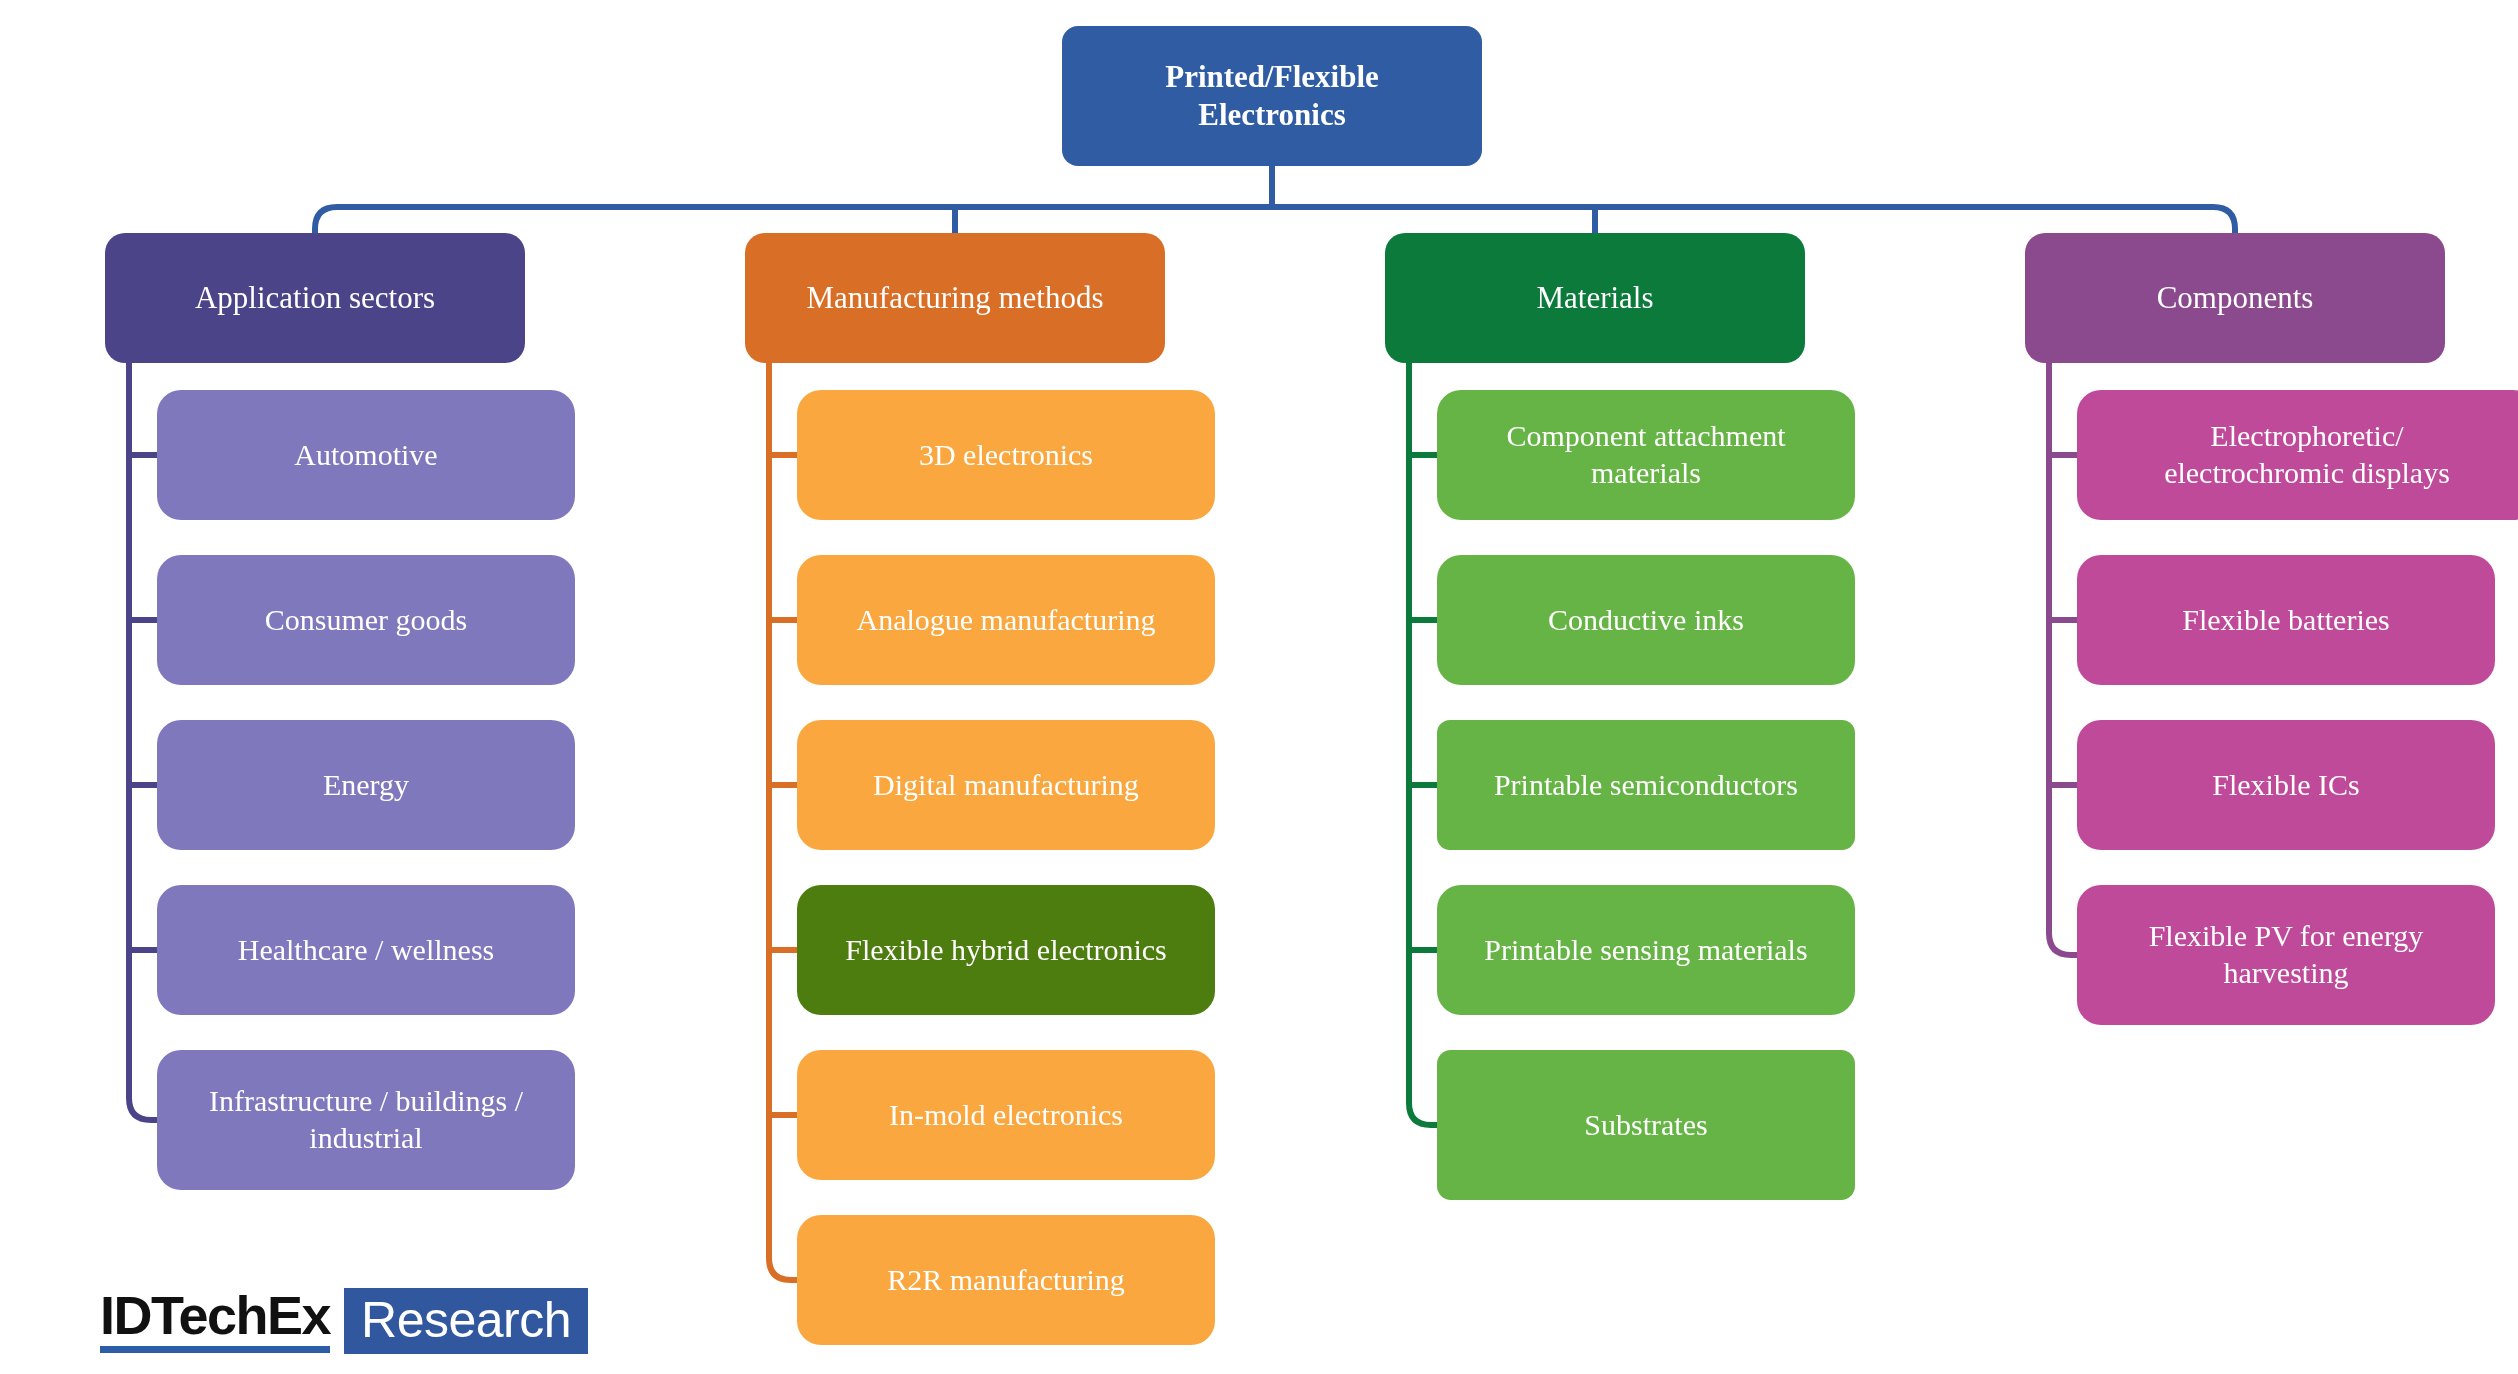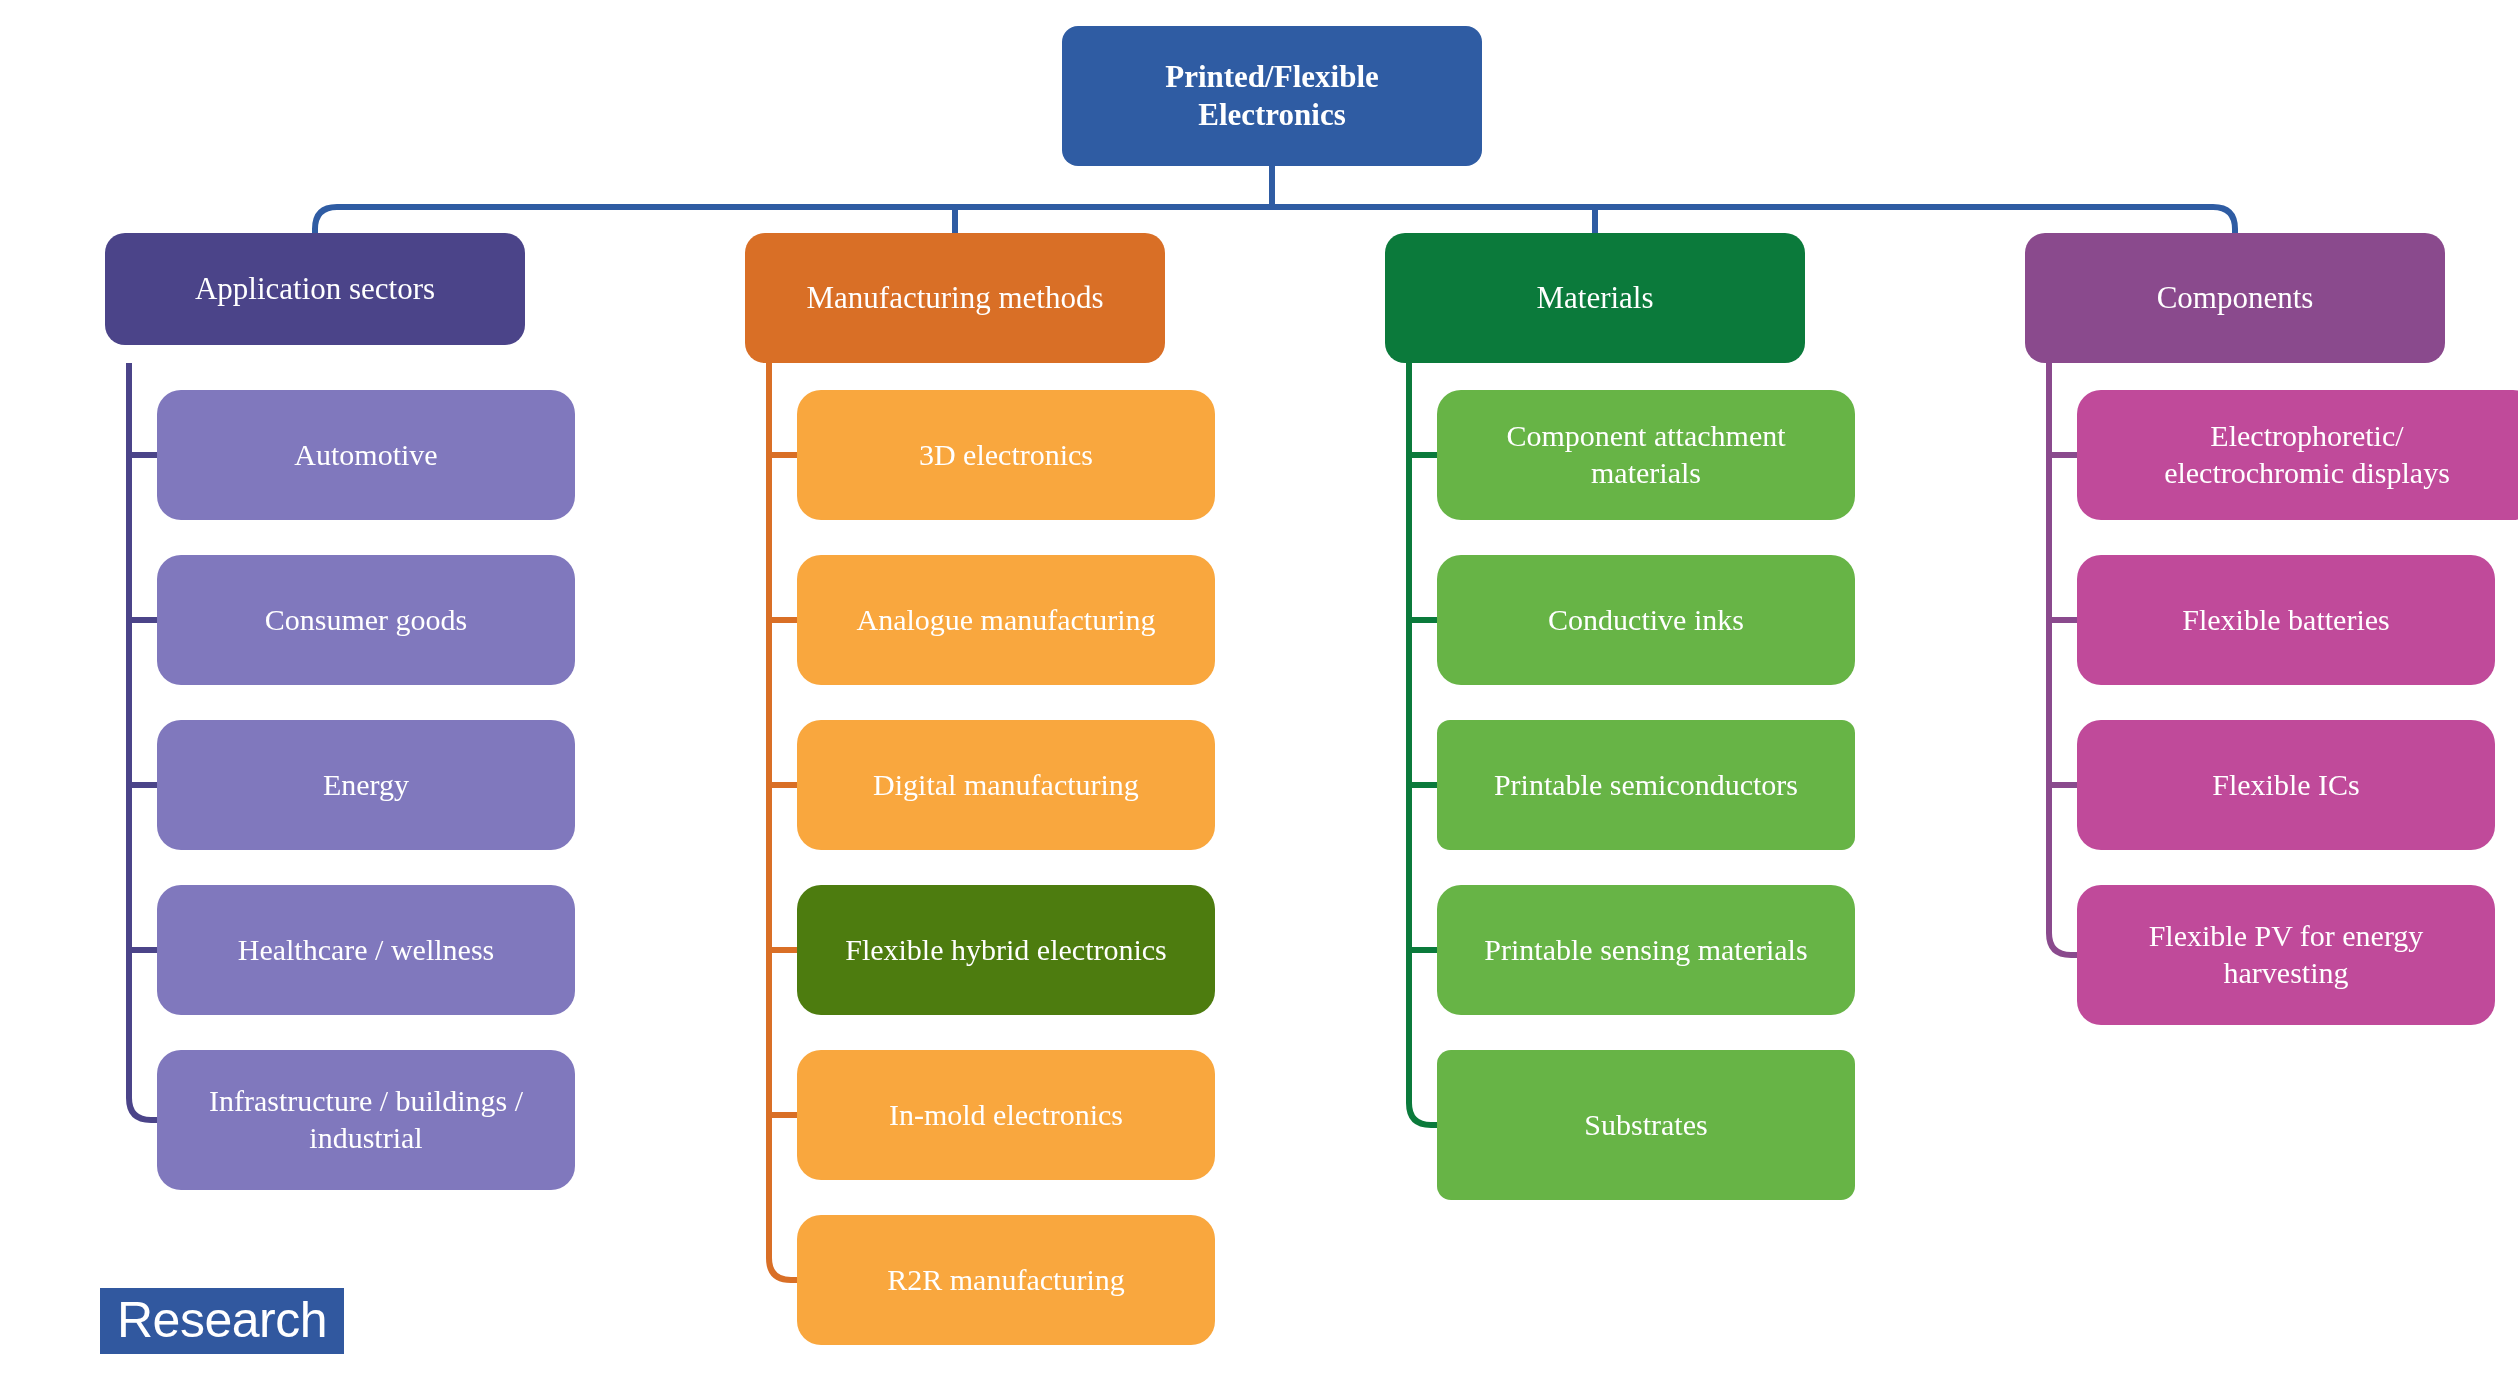--- a/index.html
+++ b/index.html
@@ -145,21 +145,21 @@
       <path d="M 2049 455 L 2077 455" stroke="#8a4a8d" stroke-width="6" fill="none" stroke-linecap="butt"></path>
       <path d="M 2049 620 L 2077 620" stroke="#8a4a8d" stroke-width="6" fill="none" stroke-linecap="butt"></path>
       <path d="M 2049 785 L 2077 785" stroke="#8a4a8d" stroke-width="6" fill="none" stroke-linecap="butt"></path>
     </svg>
 
   <div class="node root" style="left: 1062px; top: 26px; width: 420px; height: 140px; background: rgb(47, 92, 163);">
     <span class="node-label">Printed/Flexible
 Electronics</span>
   </div>
 
-  <div class="node header" style="left: 105px; top: 233px; width: 420px; height: 112px; background: rgb(75, 68, 137);">
+  <div class="node header" style="left: 105px; top: 233px; width: 420px; height: 130px; background: rgb(75, 68, 137);">
     <span class="node-label">Application sectors</span>
   </div>
   <div class="node child" style="left: 157px; top: 390px; width: 418px; height: 130px; background: rgb(128, 120, 189);">
     <span class="node-label">Automotive</span>
   </div>
   <div class="node child" style="left: 157px; top: 555px; width: 418px; height: 130px; background: rgb(128, 120, 189);">
     <span class="node-label">Consumer goods</span>
   </div>
   <div class="node child" style="left: 157px; top: 720px; width: 418px; height: 130px; background: rgb(128, 120, 189);">
     <span class="node-label">Energy</span>
@@ -226,15 +226,19 @@
   </div>
   <div class="node child" style="left: 2077px; top: 720px; width: 418px; height: 130px; background: rgb(192, 74, 154);">
     <span class="node-label">Flexible ICs</span>
   </div>
   <div class="node child" style="left: 2077px; top: 885px; width: 418px; height: 140px; background: rgb(192, 74, 154);">
     <span class="node-label">Flexible PV for energy
 harvesting</span>
   </div>
 
   <div id="logo">
+    <div id="logo-word">
+      <div id="logo-word-text">IDTechEx</div>
+      <div id="logo-underline" style="background: rgb(46, 93, 168);"></div>
+    </div>
     <div id="logo-badge" style="background: rgb(49, 88, 159);">Research</div>
   </div>
 </div>
 
 </body></html>

